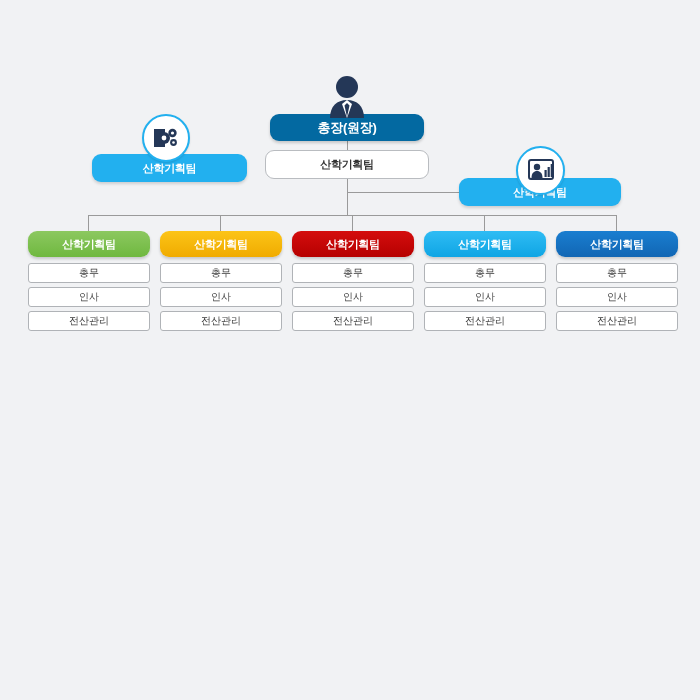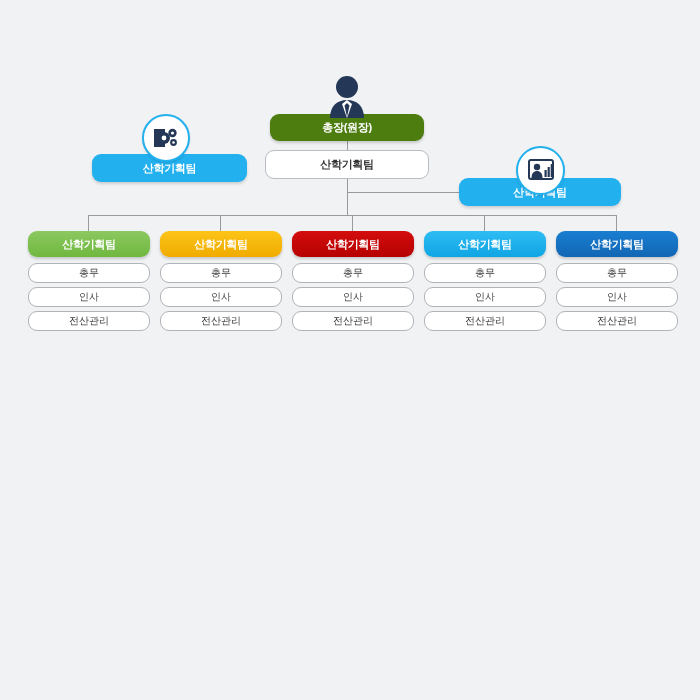--- a/index.html
+++ b/index.html
@@ -24,23 +24,23 @@
     display:flex;align-items:center;justify-content:center;
     border-radius:9px;
     font-weight:bold;
     letter-spacing:-0.3px;
     text-align:center;
     z-index:3;
   }
 
   
   .node-president{
-    background:#4d7c0f;
+    background:#0369a1;
     color:#ffffff;
-    font-size:11px;
+    font-size:13px;
     box-shadow:0 2px 3px rgba(0,0,0,.18);
   }
 
   
   .node-white{
     background:#ffffff;
     color:#333333;
     border:1px solid #b9bcc0;
     font-size:11px;
     font-weight:bold;
@@ -73,21 +73,21 @@
   .dept-head.lightblue{background:linear-gradient(#2fbcf4,#0fa5e4);}
   .dept-head.darkblue{background:linear-gradient(#1a7ed0,#1166b4);}
 
   
   .sub-item{
     position:absolute;
     box-sizing:border-box;
     display:flex;align-items:center;justify-content:center;
     background:#ffffff;
     border:1px solid #b0b3b7;
-    border-radius:9px;
+    border-radius:3px;
     color:#3a3a3a;
     font-size:10px;
     z-index:3;
   }
 
   
   .icon-badge{
     position:absolute;
     border-radius:50%;
     background:#ffffff;

